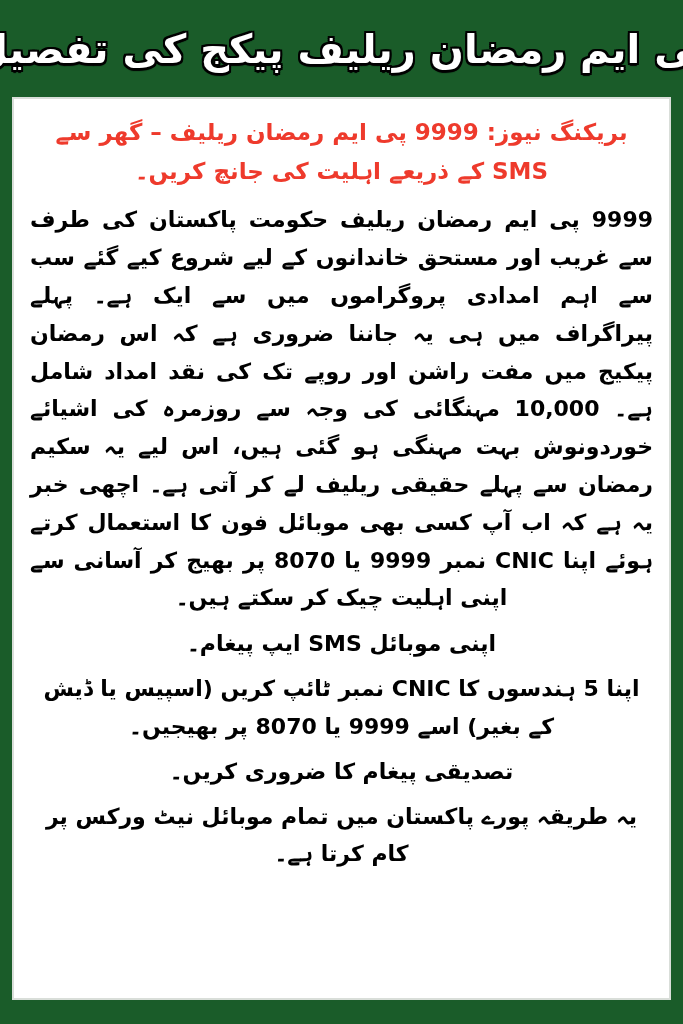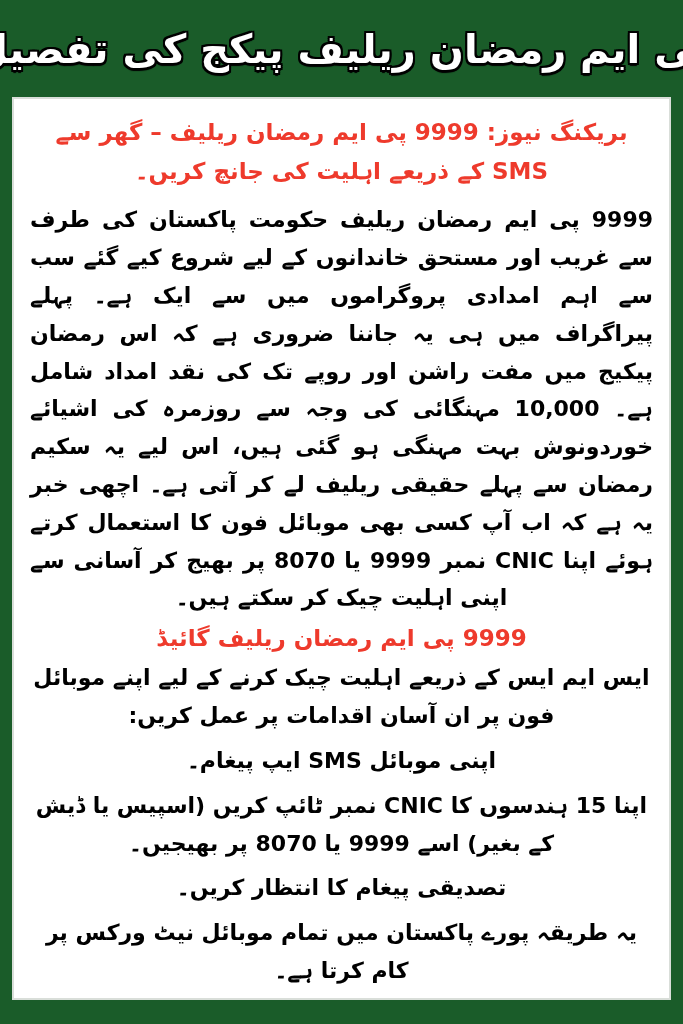--- a/index.html
+++ b/index.html
@@ -80,27 +80,25 @@
   <header class="masthead">
     <h1 class="title">پی ایم رمضان ریلیف پیکج کی تفصیل</h1>
   </header>
 
   <main class="sheet" dir="rtl">
 
     <p class="breaking">بریکنگ نیوز: 9999 پی ایم رمضان ریلیف – گھر سے SMS کے ذریعے اہلیت کی جانچ کریں۔</p>
 
     <p class="body-para">9999 پی ایم رمضان ریلیف حکومت پاکستان کی طرف سے غریب اور مستحق خاندانوں کے لیے شروع کیے گئے سب سے اہم امدادی پروگراموں میں سے ایک ہے۔ پہلے پیراگراف میں ہی یہ جاننا ضروری ہے کہ اس رمضان پیکیج میں مفت راشن اور روپے تک کی نقد امداد شامل ہے۔ 10,000 مہنگائی کی وجہ سے روزمرہ کی اشیائے خوردونوش بہت مہنگی ہو گئی ہیں، اس لیے یہ سکیم رمضان سے پہلے حقیقی ریلیف لے کر آتی ہے۔ اچھی خبر یہ ہے کہ اب آپ کسی بھی موبائل فون کا استعمال کرتے ہوئے اپنا CNIC نمبر 9999 یا 8070 پر بھیج کر آسانی سے اپنی اہلیت چیک کر سکتے ہیں۔</p>
 
-    <h2 class="guide-heading">9999 پی ایم رمضان ریلیف گائیڈ</h2>
 
-    <p class="step-intro">ایس ایم ایس کے ذریعے اہلیت چیک کرنے کے لیے اپنے موبائل فون پر ان آسان اقدامات پر عمل کریں:</p>
 
     <p class="step">اپنی موبائل SMS ایپ پیغام۔</p>
 
-    <p class="step">اپنا 15 ہندسوں کا CNIC نمبر ٹائپ کریں (اسپیس یا ڈیش کے بغیر) اسے 9999 یا 8070 پر بھیجیں۔</p>
+    <p class="step">اپنا 5 ہندسوں کا CNIC نمبر ٹائپ کریں (اسپیس یا ڈیش کے بغیر) اسے 9999 یا 8070 پر بھیجیں۔</p>
 
-    <p class="step">تصدیقی پیغام کا انتظار کریں۔</p>
+    <p class="step">تصدیقی پیغام کا ضروری کریں۔</p>
 
 
     <p class="step">یہ طریقہ پورے پاکستان میں تمام موبائل نیٹ ورکس پر کام کرتا ہے۔</p>
 
   </main>
 </div>
 
 </body></html>

